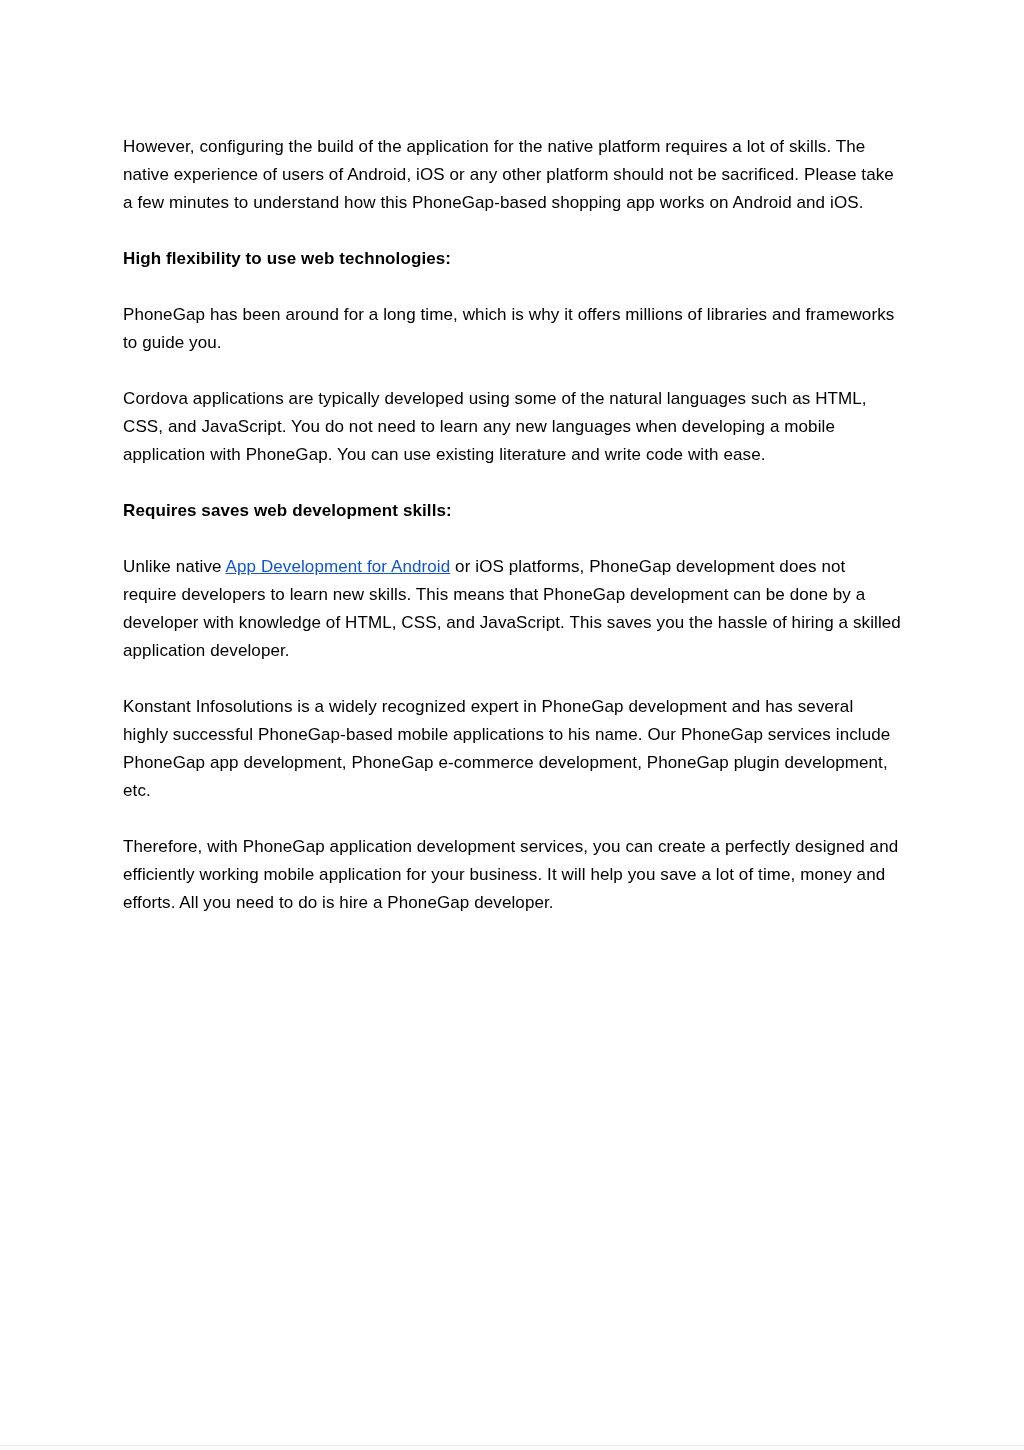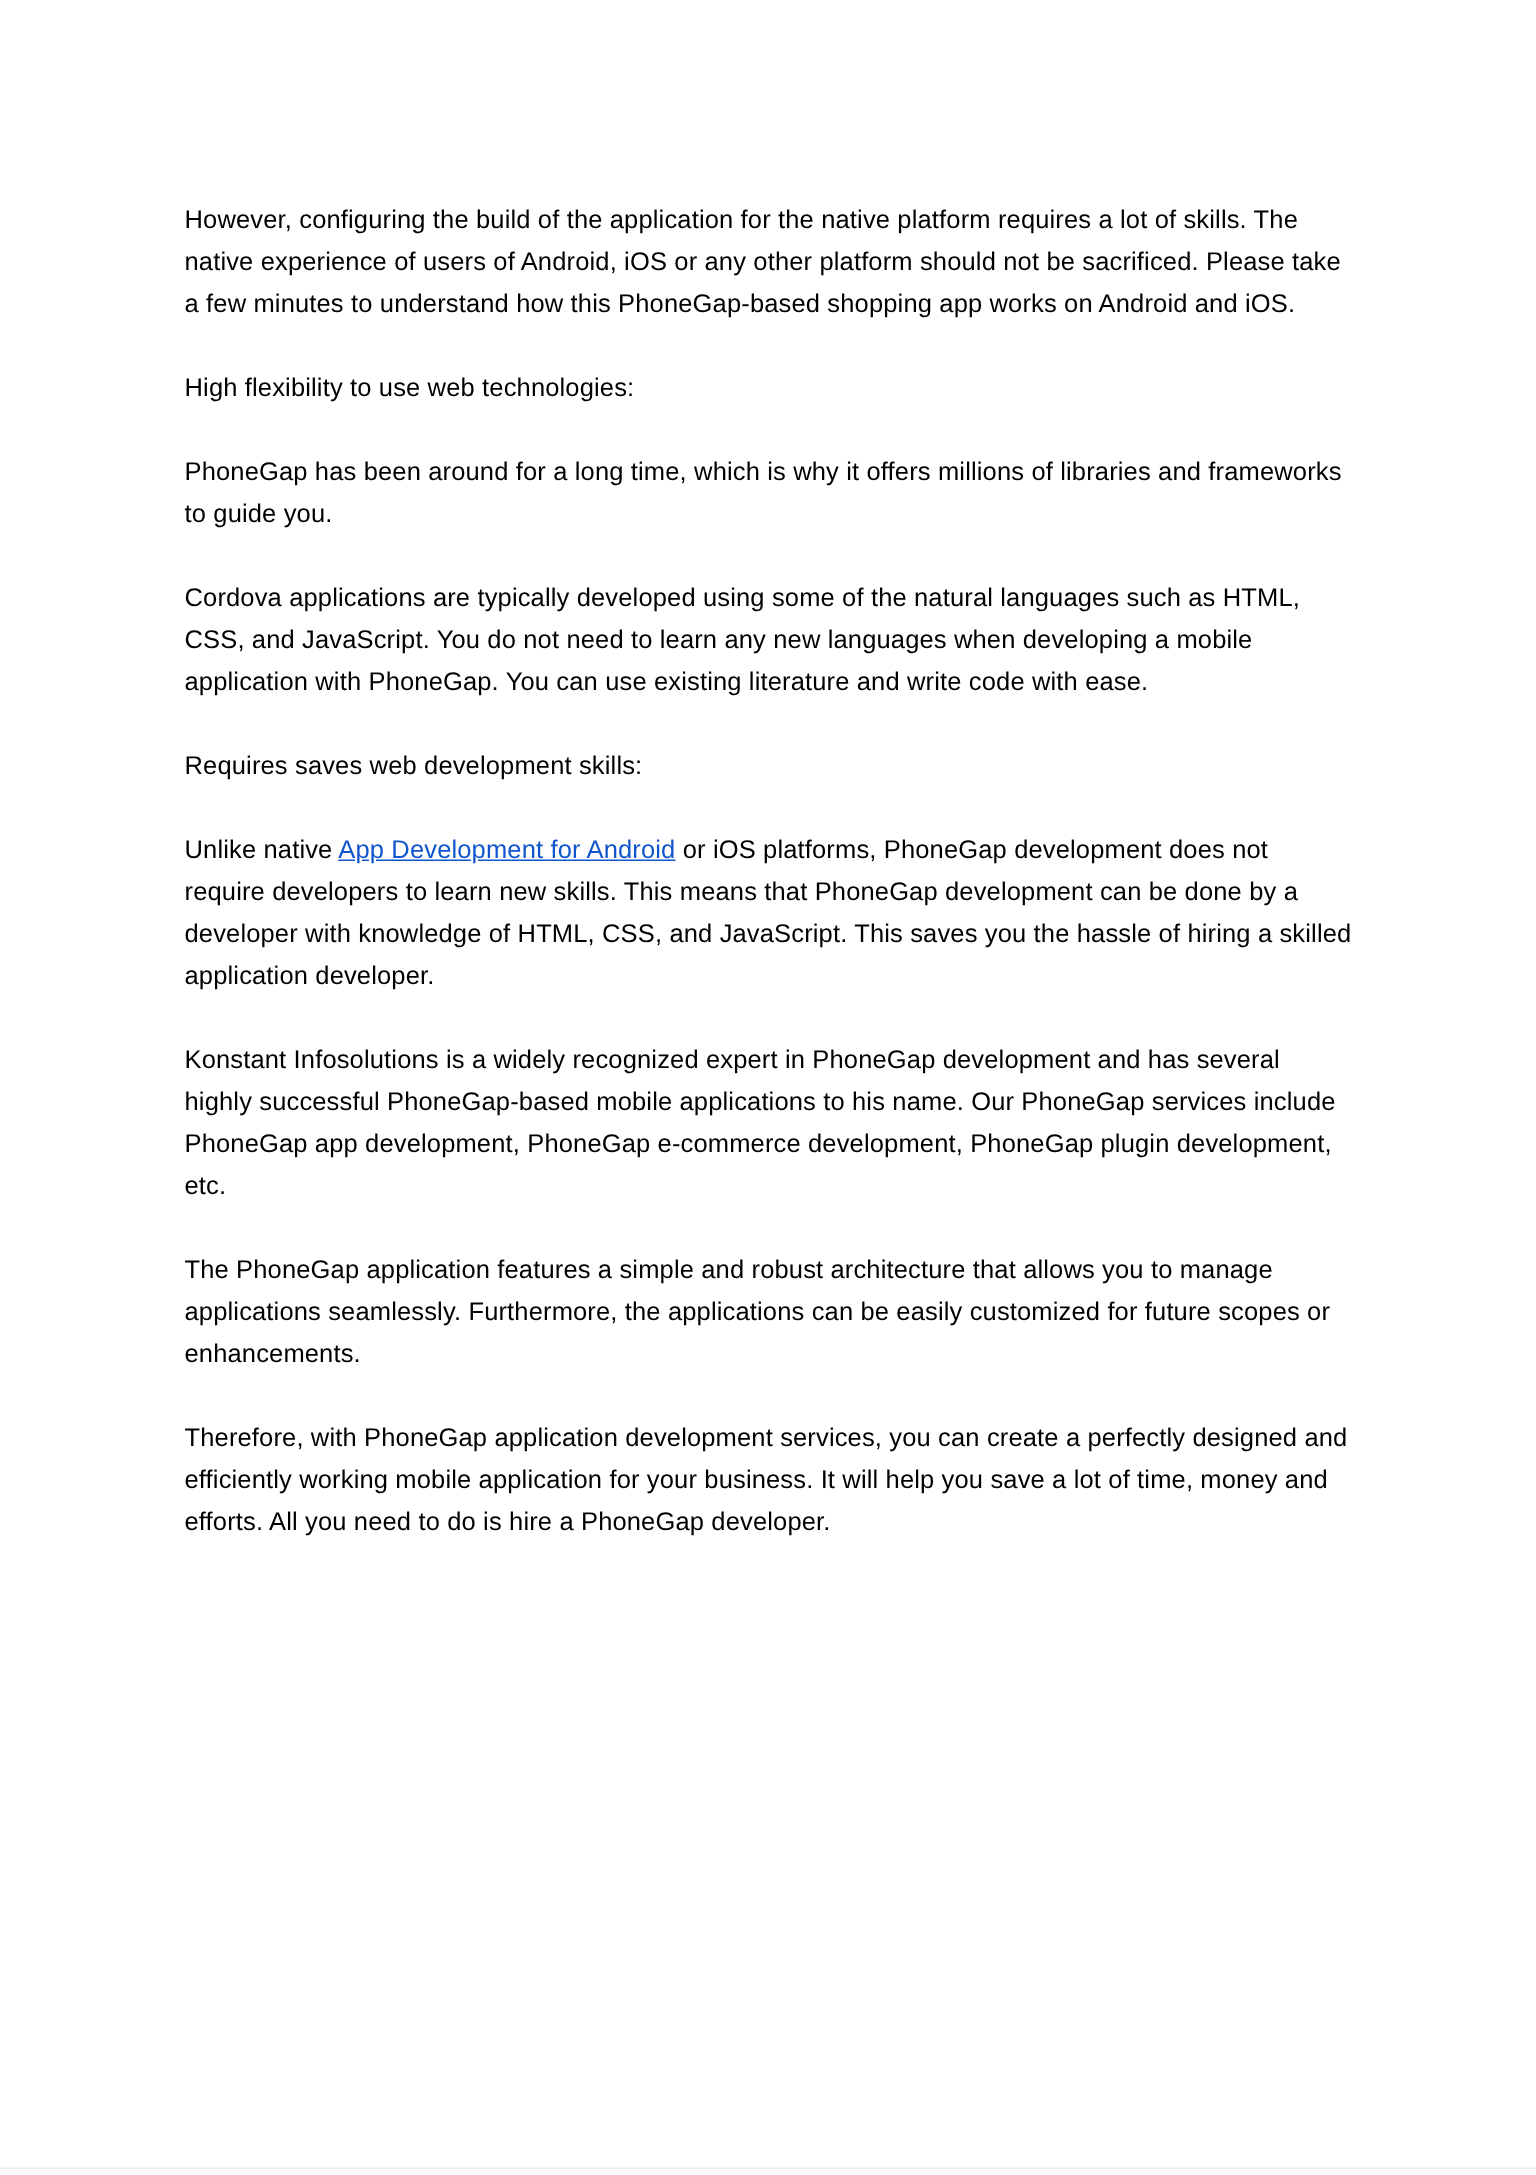--- a/index.html
+++ b/index.html
@@ -26,21 +26,21 @@
   }
   .doc-body {
     font-size: 17px;
     line-height: 28px;
     letter-spacing: 0.1px;
   }
   .doc-body p {
     margin: 0 0 28px 0;
   }
   .doc-body p.heading {
-    font-weight: normal;
+    font-weight: bold;
   }
   a.doc-link {
     color: #1155cc;
     font-weight: normal;
     text-decoration: underline;
     cursor: pointer;
   }
   .page-bottom-edge {
     position: absolute;
     left: 0;
@@ -75,21 +75,20 @@
     <p class="heading">Requires saves web development skills:</p>
 
     <p>
       <span>Unlike native </span><a class="doc-link">App Development for Android</a><span> or iOS platforms, PhoneGap development does not require developers to learn new skills. This means that PhoneGap development can be done by a developer with knowledge of HTML, CSS, and JavaScript. This saves you the hassle of hiring a skilled application developer.</span>
     </p>
 
 
     <p>Konstant Infosolutions is a widely recognized expert in PhoneGap development and has several highly successful PhoneGap-based mobile applications to his name. Our PhoneGap services include PhoneGap app development, PhoneGap e-commerce development, PhoneGap plugin development, etc.</p>
 
 
-    <p>The PhoneGap application features a simple and robust architecture that allows you to manage applications seamlessly. Furthermore, the applications can be easily customized for future scopes or enhancements.</p>
 
     <p>Therefore, with PhoneGap application development services, you can create a perfectly designed and efficiently working mobile application for your business. It will help you save a lot of time, money and efforts. All you need to do is hire a PhoneGap developer.</p>
 
   </div>
 </div>
 
 <div class="page-bottom-edge"></div>
 <div class="below-page"></div>
 
 </body></html>

